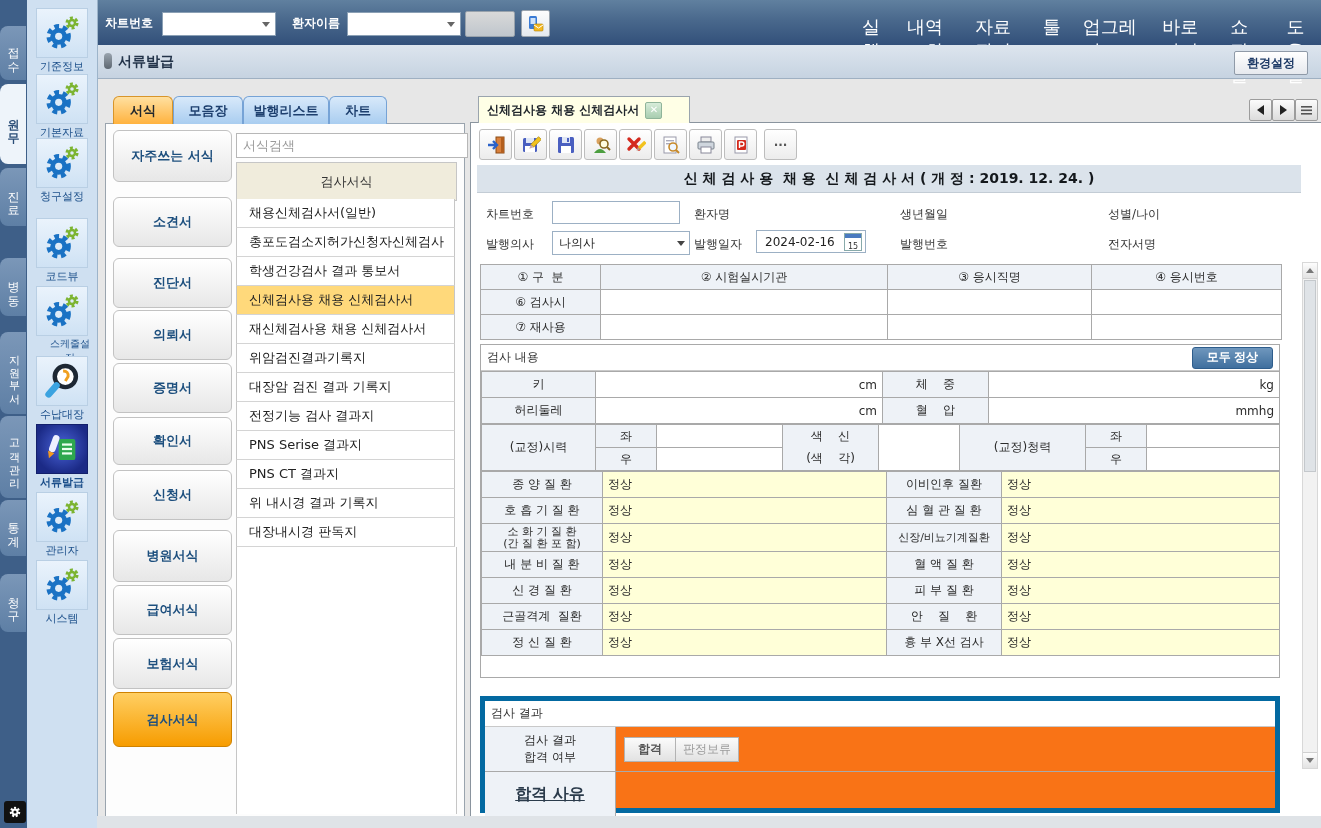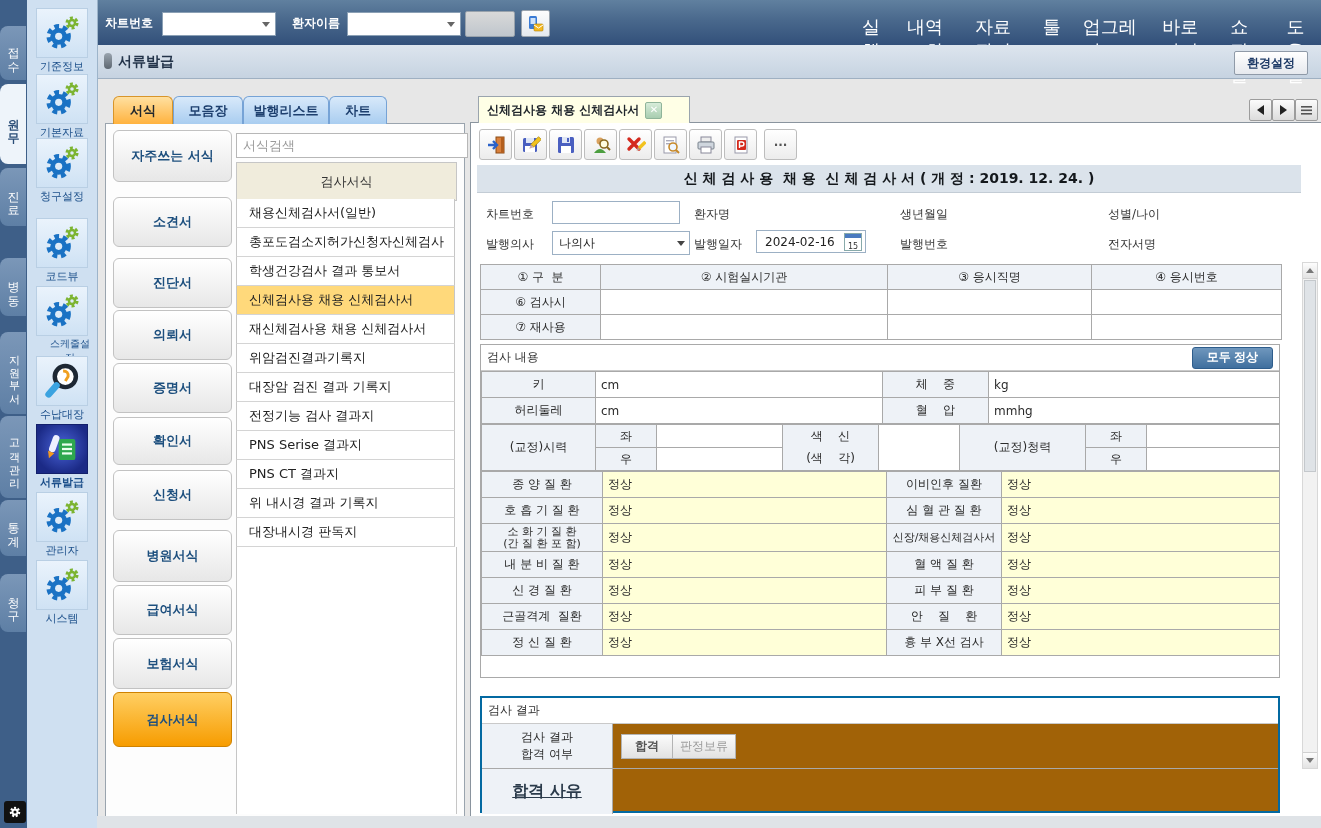--- a/index.html
+++ b/index.html
@@ -63,21 +63,21 @@
              display:flex;align-items:center;justify-content:center;font-weight:bold;font-size:14px;color:#14181c;}
   .flabel{font-size:12px;color:#333;}
   .finput{background:#fff;border:1px solid #9cb0c4;}
   .fselect{background:#fff;border:1px solid #9cb0c4;display:flex;align-items:center;justify-content:space-between;
            padding:0 4px 0 6px;font-size:12px;color:#222;}
   .fselect .arr{width:0;height:0;border-left:4px solid transparent;border-right:4px solid transparent;border-top:5px solid #444;}
   table.grid{border-collapse:collapse;table-layout:fixed;background:#fff;}
   table.grid td{border:1px solid #a9a9a9;font-size:12px;color:#2b2b2b;padding:0 5px;overflow:hidden;}
   td.hd{background:#eef2f7;text-align:center;}
   td.val{background:#ffffd8;color:#2323aa;}
-  td.unit{text-align:left;color:#333;}
+  td.unit{text-align:right;color:#333;}
   .grp-head{height:26px;border-bottom:1px solid #c9c9c9;display:flex;align-items:center;justify-content:space-between;
             padding:0 6px;box-sizing:border-box;font-size:12px;color:#333;background:#fff;}
   .btn-blue{background:linear-gradient(#6f97bd,#3f6f9e);border:1px solid #2e5d8c;color:#fff;font-weight:bold;
             font-size:12px;border-radius:3px;height:22px;padding:0 14px;}
   .btn-toggle{height:25px;background:linear-gradient(#fbfbfb,#e2e2e2);border:1px solid #b3b3b3;font-size:12px;
               display:flex;align-items:center;justify-content:center;}
   
   .sb{left:1302px;width:16px;background:#f2f2f2;border:1px solid #d8d8d8;box-sizing:border-box;}
   .sb-arrow{width:14px;height:15px;background:linear-gradient(#fdfdfd,#e3e3e3);border-bottom:1px solid #d0d0d0;
             display:flex;align-items:center;justify-content:center;}
@@ -510,21 +510,21 @@
         <td class="val">정상</td>
         <td class="hd pre">심 혈 관 질 환</td>
         <td class="val">정상</td>
       </tr>
       <tr style="height:28px;">
         <td class="hd" style="font-size:11px;line-height:12px;padding:0;">
           <div class="pre">소 화 기 질 환</div>
               <div class="pre">(간 질 환 포 함)</div>
         </td>
         <td class="val">정상</td>
-        <td class="hd" style="font-size:11px;padding:0 2px;">신장/채용신체검사서</td>
+        <td class="hd" style="font-size:11px;padding:0 2px;">신장/비뇨기계질환</td>
         <td class="val">정상</td>
       </tr>
       <tr style="height:26px;">
         <td class="hd pre">내 분 비 질 환</td>
         <td class="val">정상</td>
         <td class="hd pre">혈 액 질 환</td>
         <td class="val">정상</td>
       </tr>
       <tr style="height:26px;">
         <td class="hd pre">신 경 질 환</td>
@@ -541,21 +541,21 @@
       <tr style="height:26px;">
         <td class="hd pre">정 신 질 환</td>
         <td class="val">정상</td>
         <td class="hd pre">흉 부 X선 검사</td>
         <td class="val">정상</td>
       </tr>
     </tbody>
       </table>
   </div>
 
-  <div class="abs" style="left:480px;top:696px;width:800px;height:117px;border:2px solid #0369a1;background:#a16207;box-sizing:border-box;">
+  <div class="abs" style="left:480px;top:696px;width:800px;height:117px;border:5px solid #0369a1;background:#f97316;box-sizing:border-box;">
     <div class="grp-head">
         <span>검사 결과</span>
       </div>
     <div style="display:flex;height:44px;border-bottom:1px solid #a9a9a9;">
       <div style="width:130px;background:#eef2f7;border-right:1px solid #a9a9a9;display:flex;flex-direction:column;align-items:center;justify-content:center;font-size:12px;color:#2b2b2b;">
         <span>검사 결과</span>
           <span>합격 여부</span>
       </div>
       <div style="flex:1;display:flex;align-items:center;padding-left:8px;">
         <button class="btn-toggle" style="width:52px;color:#555;font-weight:bold;">합격</button>

